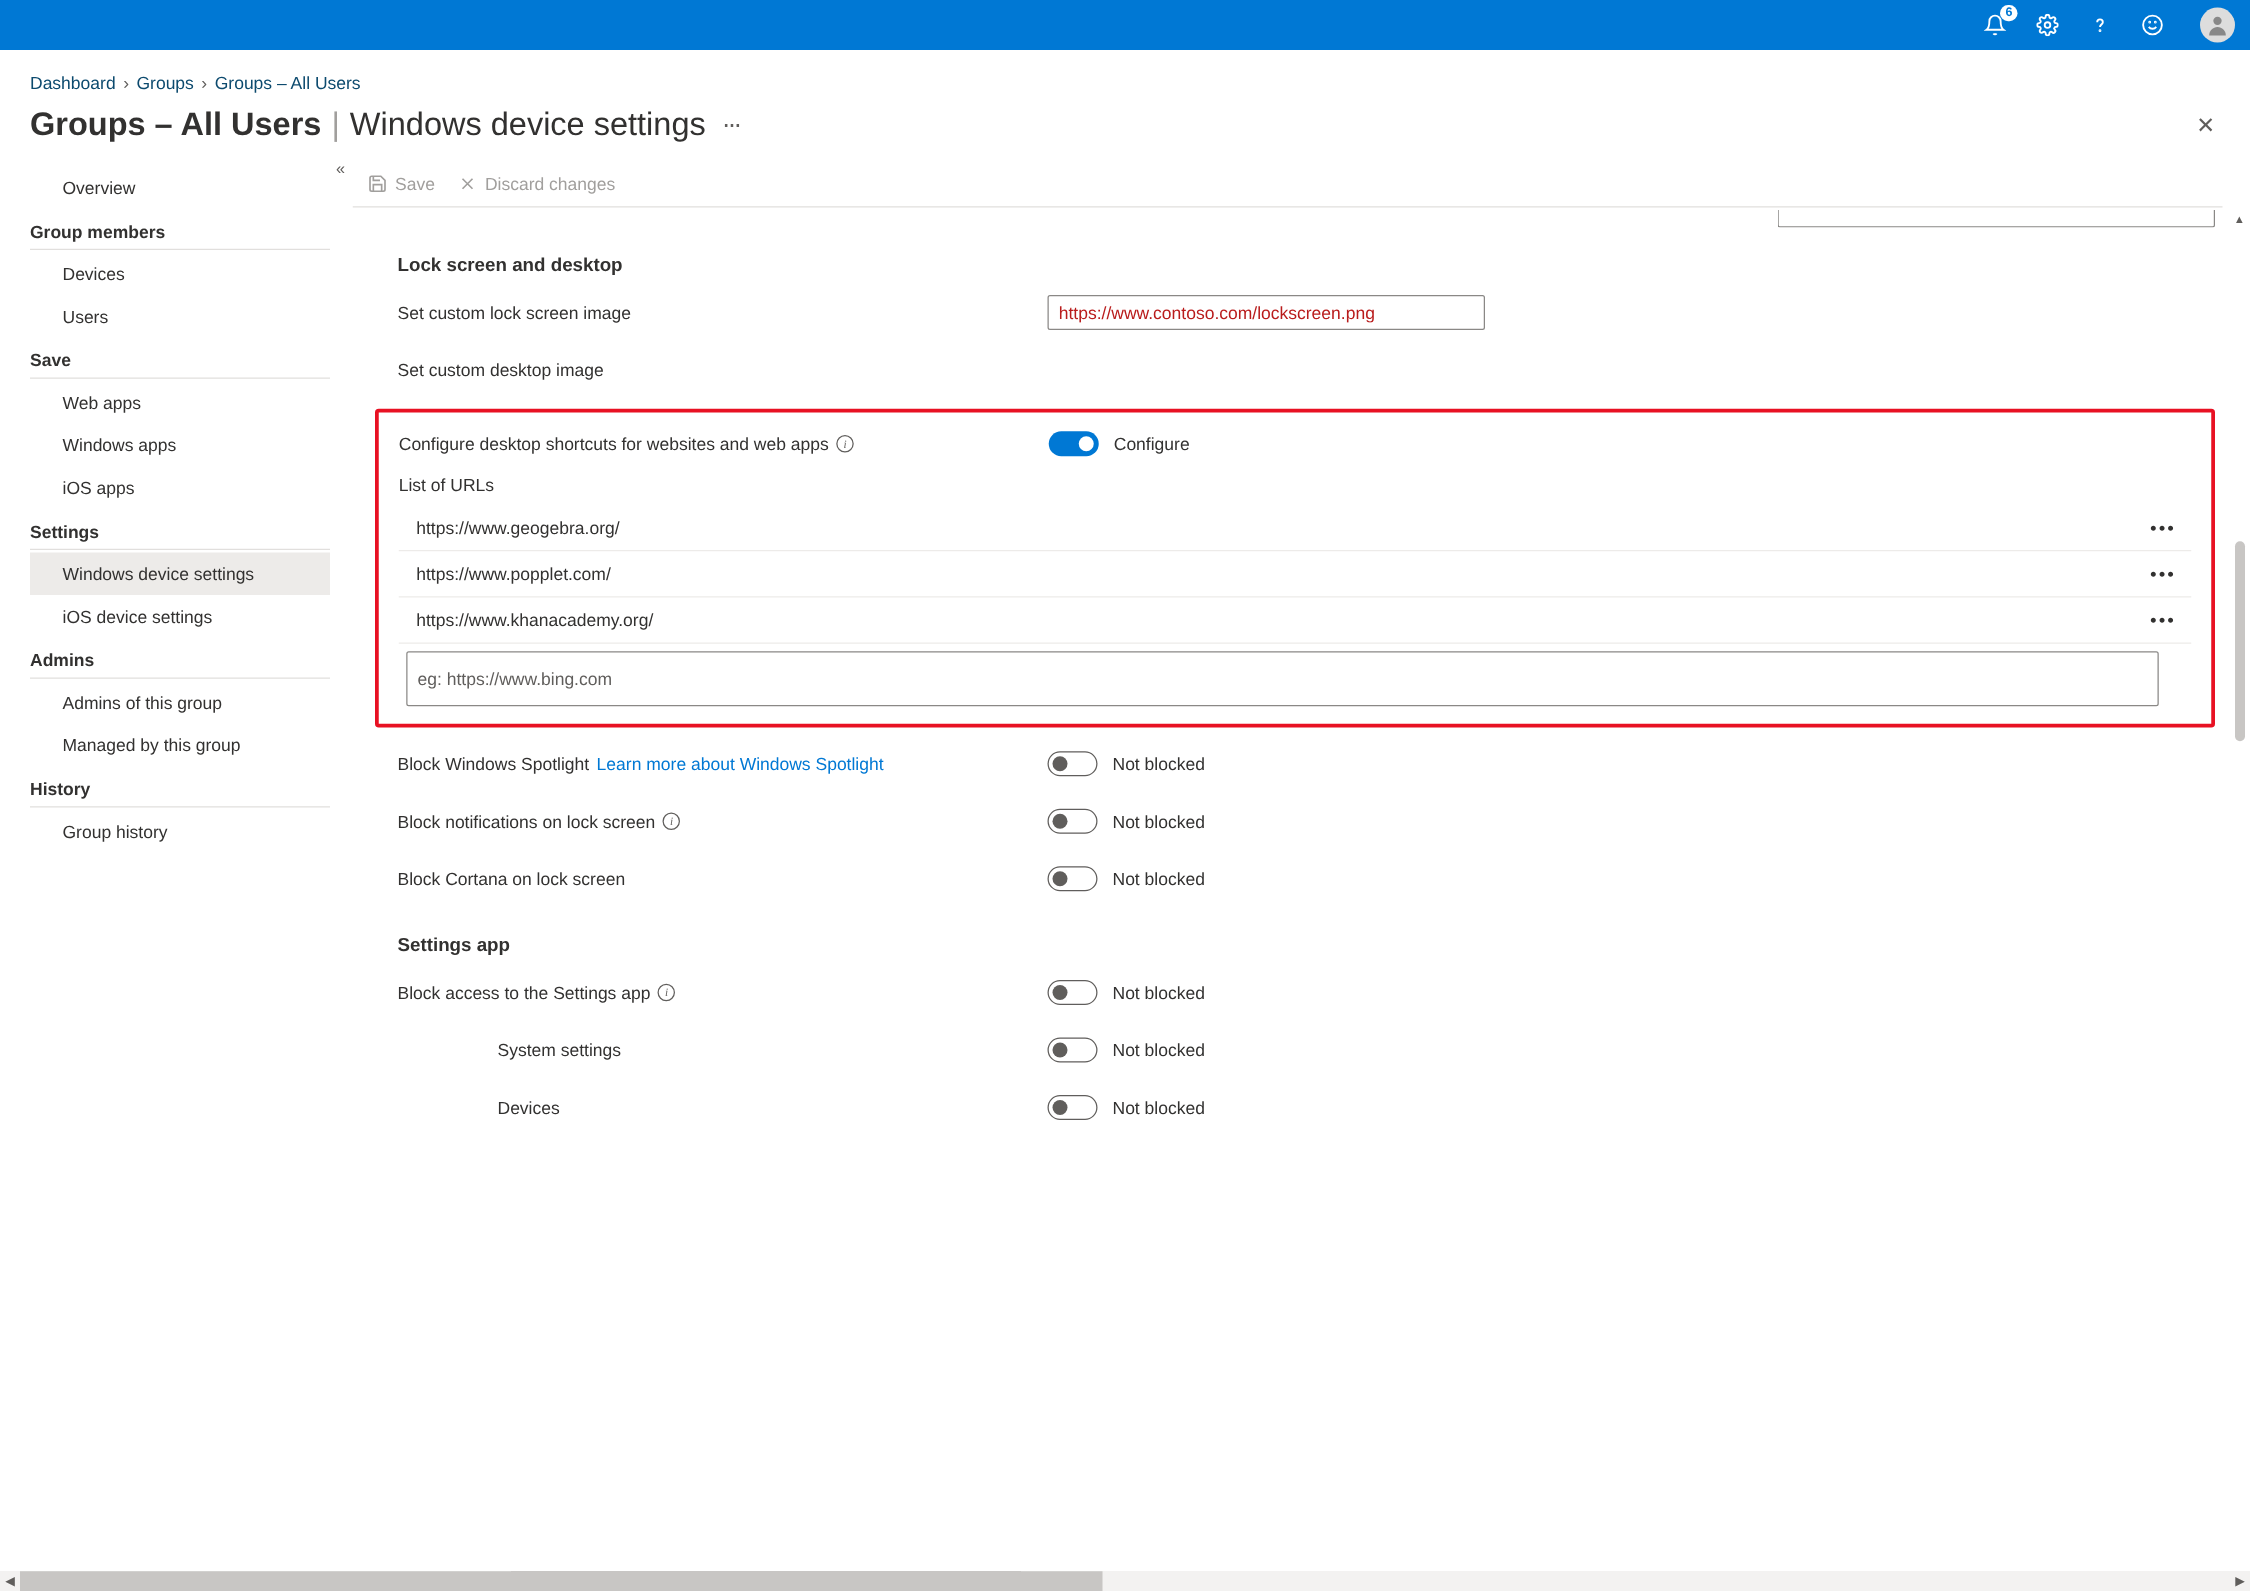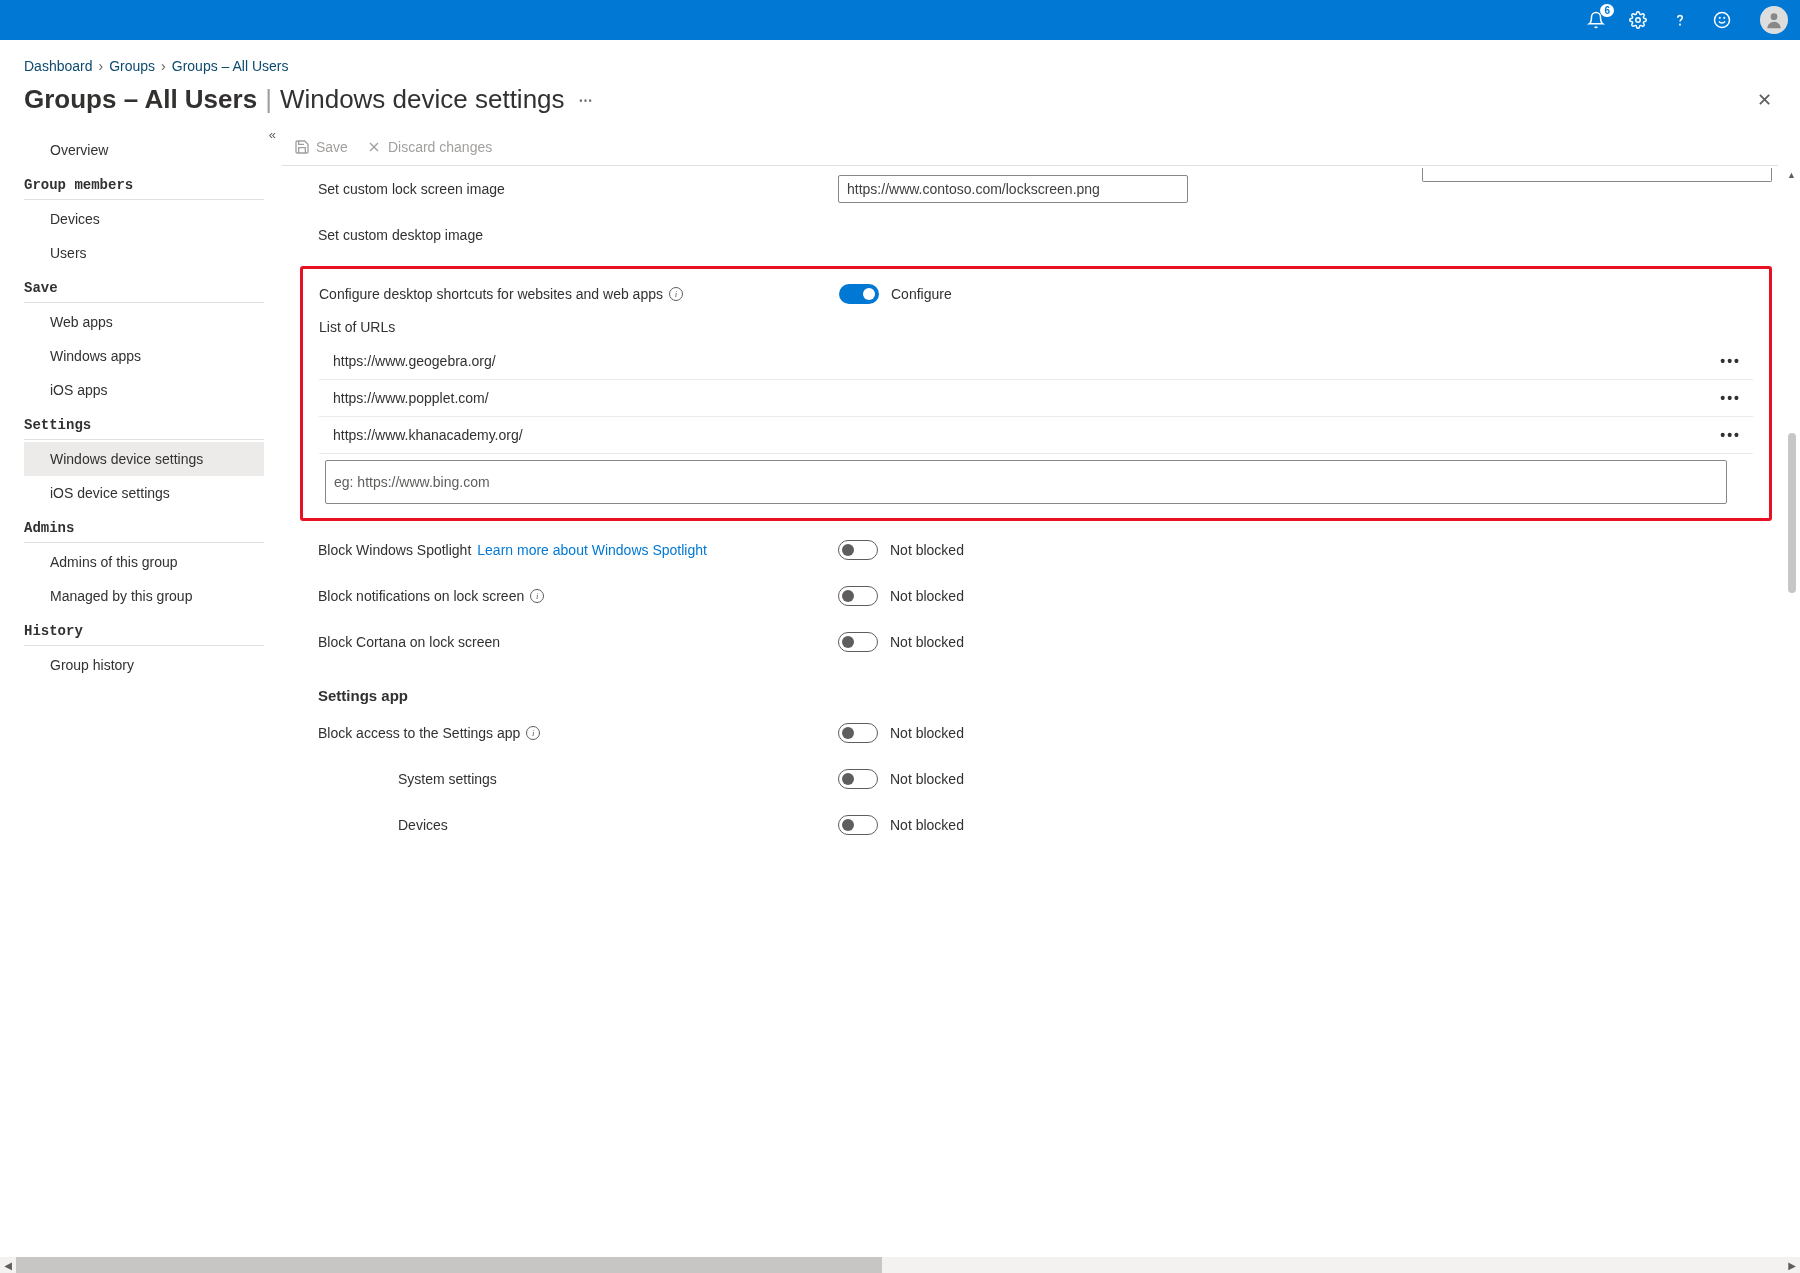--- a/index.html
+++ b/index.html
@@ -21,37 +21,37 @@
 .title .sep { color: #a19f9d; font-weight: 400; }
 .title .sub { font-weight: 400; }
 .title .more { color: #605e5c; font-size: 14px; margin-left: 6px; cursor: pointer; }
 .close-x { cursor: pointer; color: #605e5c; font-size: 18px; }
 
 .body { display: flex; margin-top: 18px; height: calc(100vh - 120px); }
 
 .sidebar { width: 258px; position: relative; padding-right: 6px; }
 .collapse { position: absolute; top: -6px; right: 6px; cursor: pointer; color: #605e5c; font-size: 13px; }
 .nav-section { font-size: 14px; font-weight: 400; color: #323130; padding: 10px 0 6px; border-bottom: 1px solid #e1dfdd; margin-bottom: 2px; margin-right: 12px; }
-.nav-section.bold { font-weight: 600; font-family: Liberation Mono, monospace; }
+.nav-section.bold { font-weight: 600; }
 .nav-item { padding: 9px 0 9px 26px; cursor: pointer; font-size: 14px; color: #323130; margin-right: 12px; }
 .nav-item.active { background: #edebe9; }
 .nav-top { padding: 9px 0 9px 26px; cursor: pointer; }
 
 .main { flex: 1; border-left: none; position: relative; overflow: hidden; }
 .toolbar { display: flex; align-items: center; gap: 18px; padding: 6px 0 10px 12px; border-bottom: 1px solid #e1dfdd; color: #a19f9d; margin-right: 22px; }
 .toolbar .tbtn { display: flex; align-items: center; gap: 6px; cursor: pointer; }
 
 .content { padding: 8px 28px 20px 36px; overflow-y: auto; height: calc(100% - 40px); position: relative; }
 .partial-box { position: absolute; right: 28px; top: 2px; width: 350px; height: 14px; border: 1px solid #8a8886; border-top: none; border-radius: 0 0 2px 2px; }
 
 .section-h { font-weight: 600; font-size: 15px; margin: 30px 0 14px; }
 .row { display: flex; align-items: center; margin-bottom: 16px; min-height: 30px; }
 .row .label { flex: 0 0 520px; display: flex; align-items: center; gap: 6px; color: #323130; }
 .row .control { flex: 0 0 350px; display: flex; align-items: center; gap: 12px; }
-.row input[type=text] { width: 100%; height: 28px; border: 1px solid #8a8886; border-radius: 2px; padding: 0 8px; font-size: 14px; font-family: inherit; color: #404040; }
+.row input[type=text] { width: 100%; height: 28px; border: 1px solid #8a8886; border-radius: 2px; padding: 0 8px; font-size: 14px; font-family: inherit; color: #b91c1c; }
 
 .info-ic { width: 14px; height: 14px; border: 1px solid #605e5c; border-radius: 50%; display: inline-flex; align-items: center; justify-content: center; font-size: 9px; color: #605e5c; font-style: italic; font-family: serif; cursor: pointer; }
 
 .toggle { width: 40px; height: 20px; border-radius: 10px; position: relative; cursor: pointer; }
 .toggle.off { border: 1px solid #605e5c; background: #fff; }
 .toggle.off::after { content: ""; position: absolute; width: 12px; height: 12px; border-radius: 50%; background: #605e5c; top: 3px; left: 3px; }
 .toggle.on { background: #0078d4; }
 .toggle.on::after { content: ""; position: absolute; width: 12px; height: 12px; border-radius: 50%; background: #fff; top: 4px; right: 4px; }
 .toggle-label { font-size: 14px; }
 
@@ -169,20 +169,21 @@
               <path d="M18 6L6 18M6 6l12 12"></path>
             </svg>
           <span>Discard changes</span>
         </div>
       </div>
 
       <div class="content">
         <div class="arrow-up">▲</div>
         <div class="partial-box"></div>
 
+        <div class="section-h">Lock screen and desktop</div>
 
         <div class="row">
           <div class="label">Set custom lock screen image</div>
           <div class="control">
               <input type="text" value="https://www.contoso.com/lockscreen.png" style="">
             </div>
         </div>
         <div class="row">
           <div class="label">Set custom desktop image</div>
         </div>

